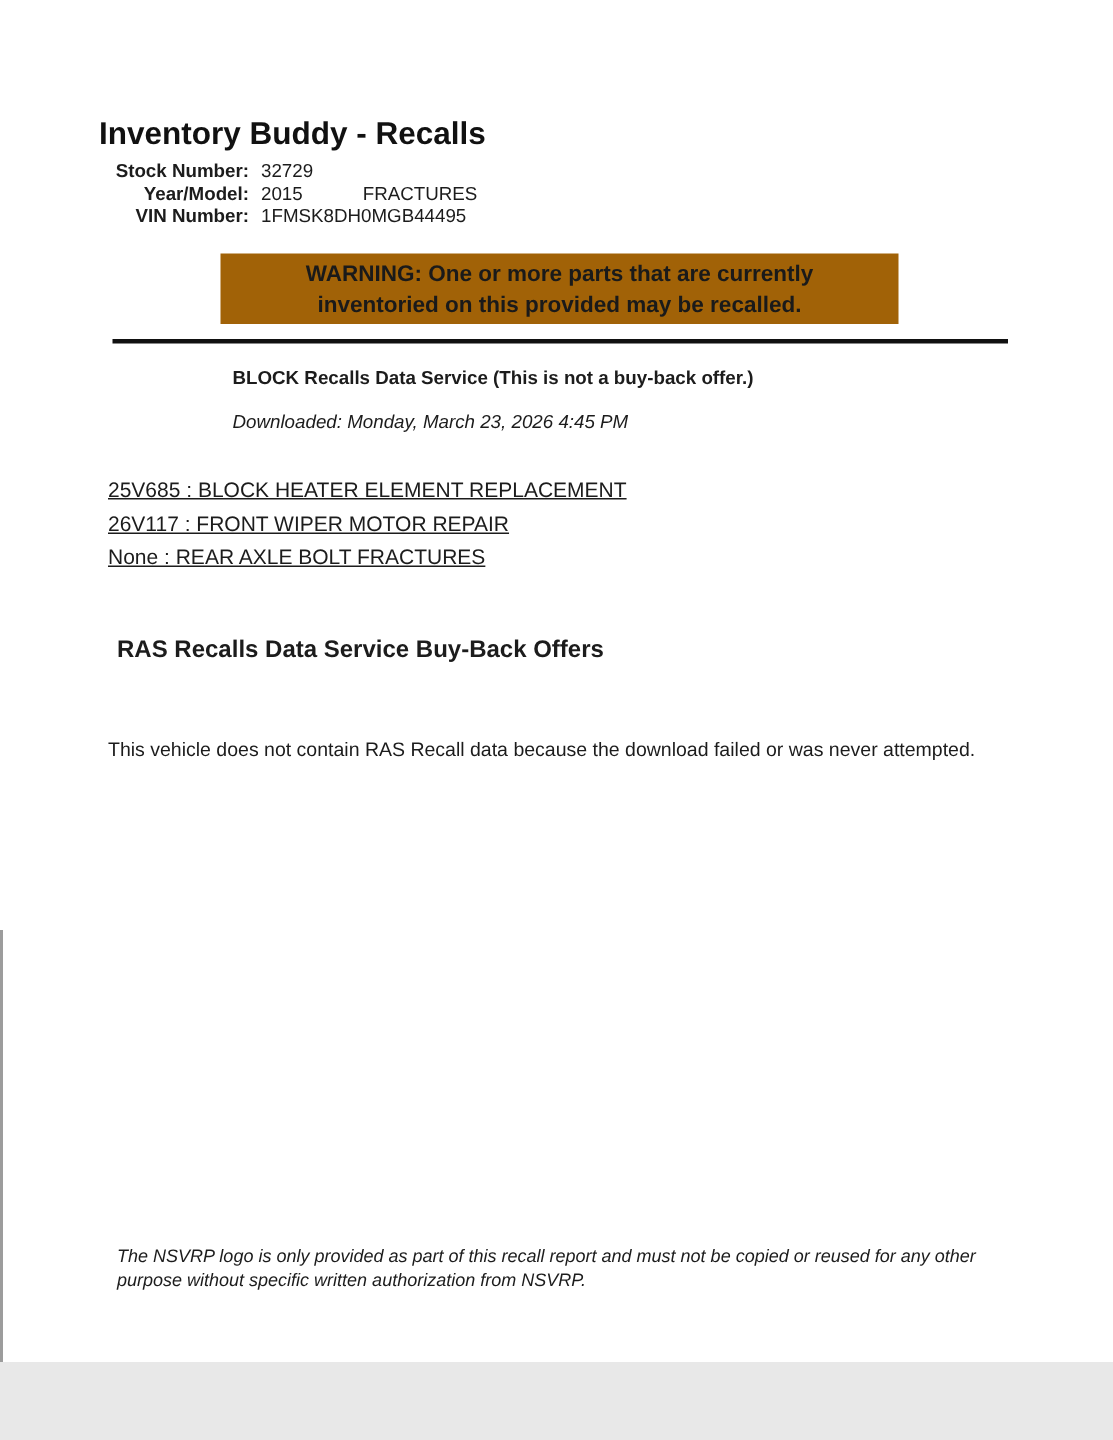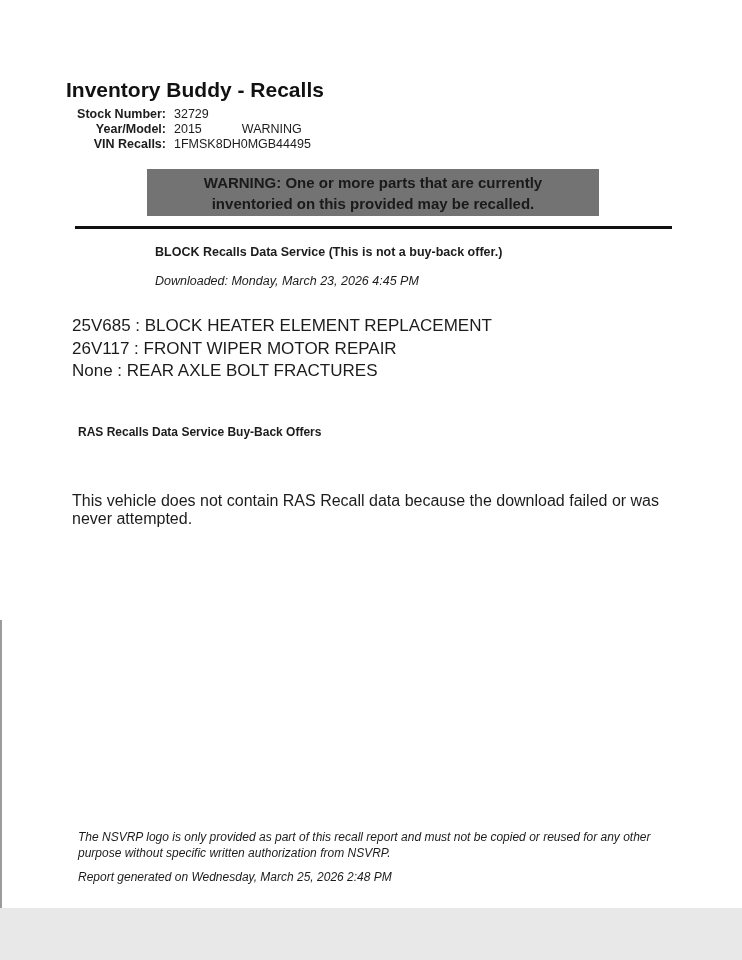--- a/index.html
+++ b/index.html
@@ -47,21 +47,21 @@
   }
   .vehicle-info .vi-value .second {
     margin-left: 40px;
   }
   .warning-box {
     position: absolute;
     left: 147px;
     top: 169px;
     width: 452px;
     height: 47px;
-    background: #737373;
+    background: #a16207;
     display: flex;
     flex-direction: column;
     align-items: center;
     justify-content: center;
     font-size: 15px;
     font-weight: bold;
     line-height: 21px;
     color: #1a1a1a;
     text-align: center;
   }
@@ -84,39 +84,40 @@
     position: absolute;
     left: 155px;
     top: 274px;
     font-size: 12.5px;
     font-style: italic;
   }
   .recall-list {
     position: absolute;
     left: 72px;
     top: 315px;
-    font-size: 17px;
+    font-size: 14px;
+    text-decoration: underline;
   }
   .recall-list .recall-item {
     height: 22.5px;
     line-height: 22.5px;
     white-space: nowrap;
   }
   .ras-heading {
     position: absolute;
     left: 78px;
     top: 425px;
-    font-size: 12px;
+    font-size: 16px;
     font-weight: bold;
   }
   .ras-body {
     position: absolute;
     left: 72px;
     top: 492px;
-    font-size: 16px;
+    font-size: 13px;
     width: 620px;
   }
   .footer-disclaimer {
     position: absolute;
     left: 78px;
     top: 829px;
     width: 585px;
     font-size: 12px;
     font-style: italic;
     line-height: 16px;
@@ -152,23 +153,23 @@
 
 <div class="page">
 
   <div class="doc-title">Inventory Buddy - Recalls</div>
 
   <div class="vehicle-info">
     <div class="vi-label">Stock Number:</div>
     <div class="vi-value"><span>32729</span></div>
 
     <div class="vi-label">Year/Model:</div>
-    <div class="vi-value"><span>2015</span><span class="second">WARNING</span></div>
+    <div class="vi-value"><span>2015</span><span class="second">FRACTURES</span></div>
 
-    <div class="vi-label">VIN Recalls:</div>
+    <div class="vi-label">VIN Number:</div>
     <div class="vi-value"><span>1FMSK8DH0MGB44495</span></div>
   </div>
 
   <div class="warning-box">
     <div>WARNING: One or more parts that are currently</div>
     <div>inventoried on this provided may be recalled.</div>
   </div>
 
   <div class="divider-rule"></div>
 
@@ -181,18 +182,17 @@
     <div class="recall-item">26V117 : FRONT WIPER MOTOR REPAIR</div>
     <div class="recall-item">None : REAR AXLE BOLT FRACTURES</div>
   </div>
 
   <div class="ras-heading">RAS Recalls Data Service Buy-Back Offers</div>
 
   <div class="ras-body">This vehicle does not contain RAS Recall data because the download failed or was never attempted.</div>
 
   <div class="footer-disclaimer">The NSVRP logo is only provided as part of this recall report and must not be copied or reused for any other purpose without specific written authorization from NSVRP.</div>
 
-  <div class="footer-generated">Report generated on Wednesday, March 25, 2026 2:48 PM</div>
 
   <div class="scan-edge-left"></div>
   <div class="scan-edge-bottom"></div>
 
 </div>
 
 </body></html>

